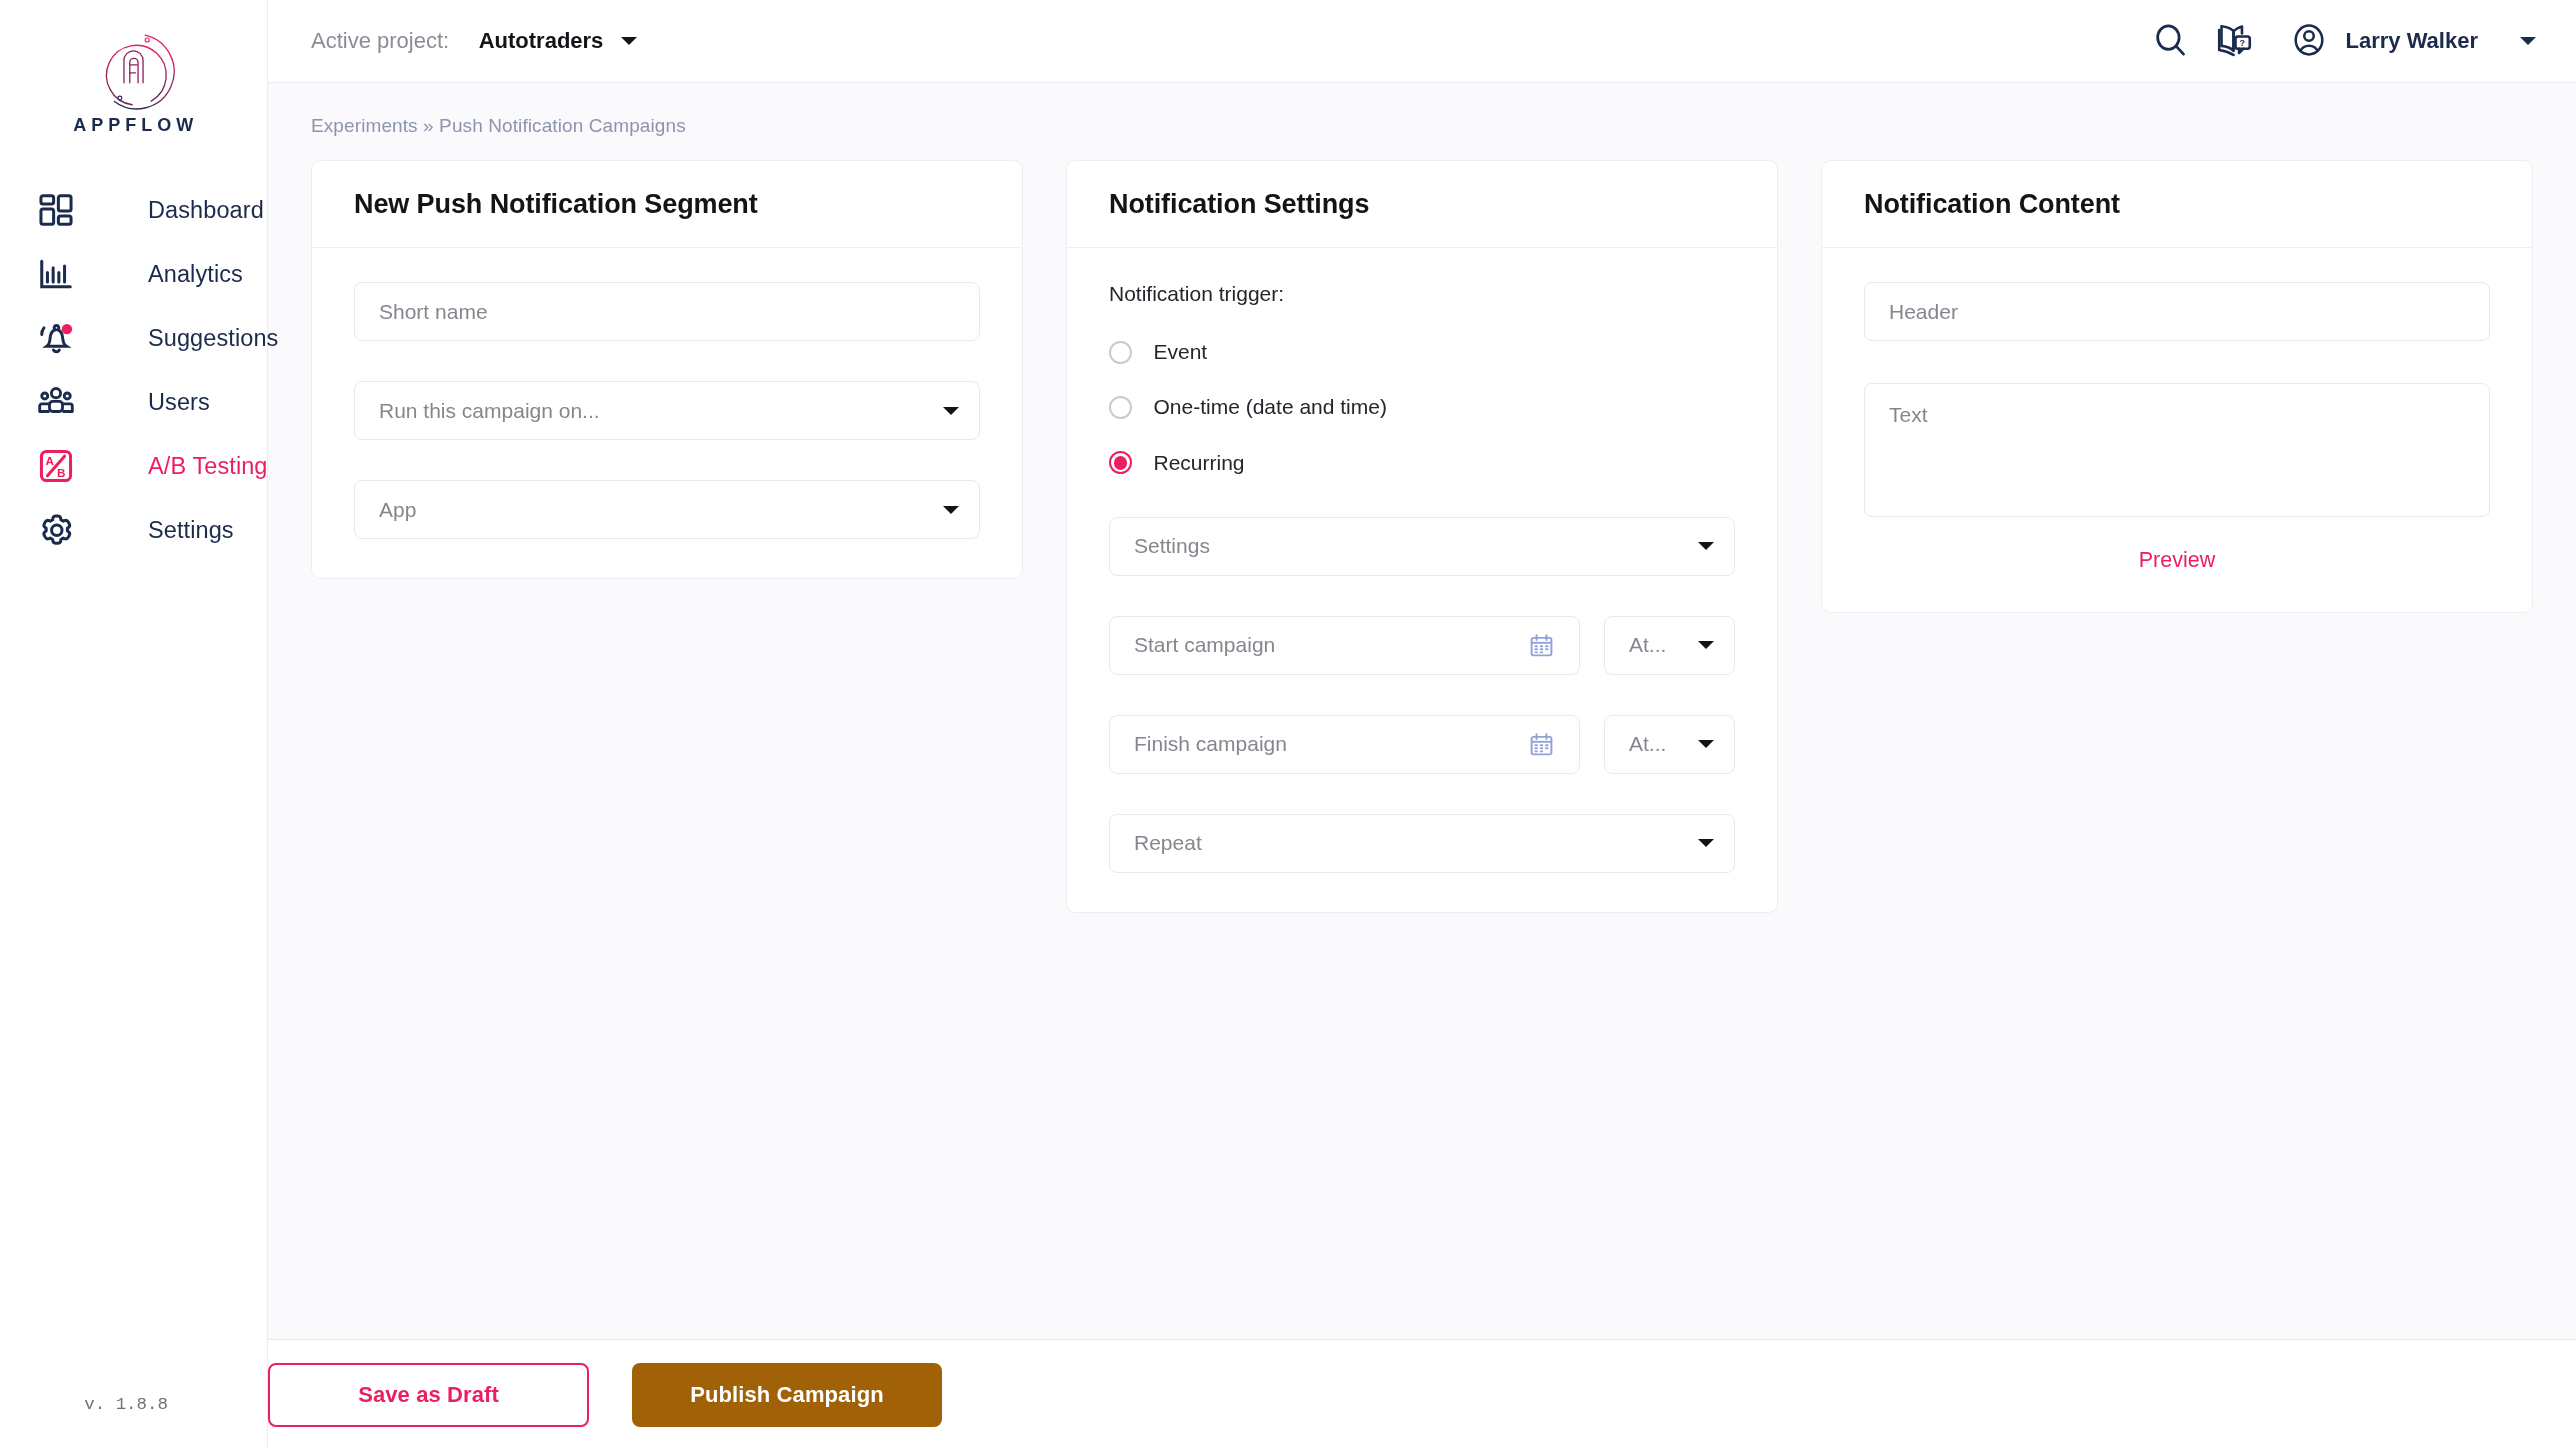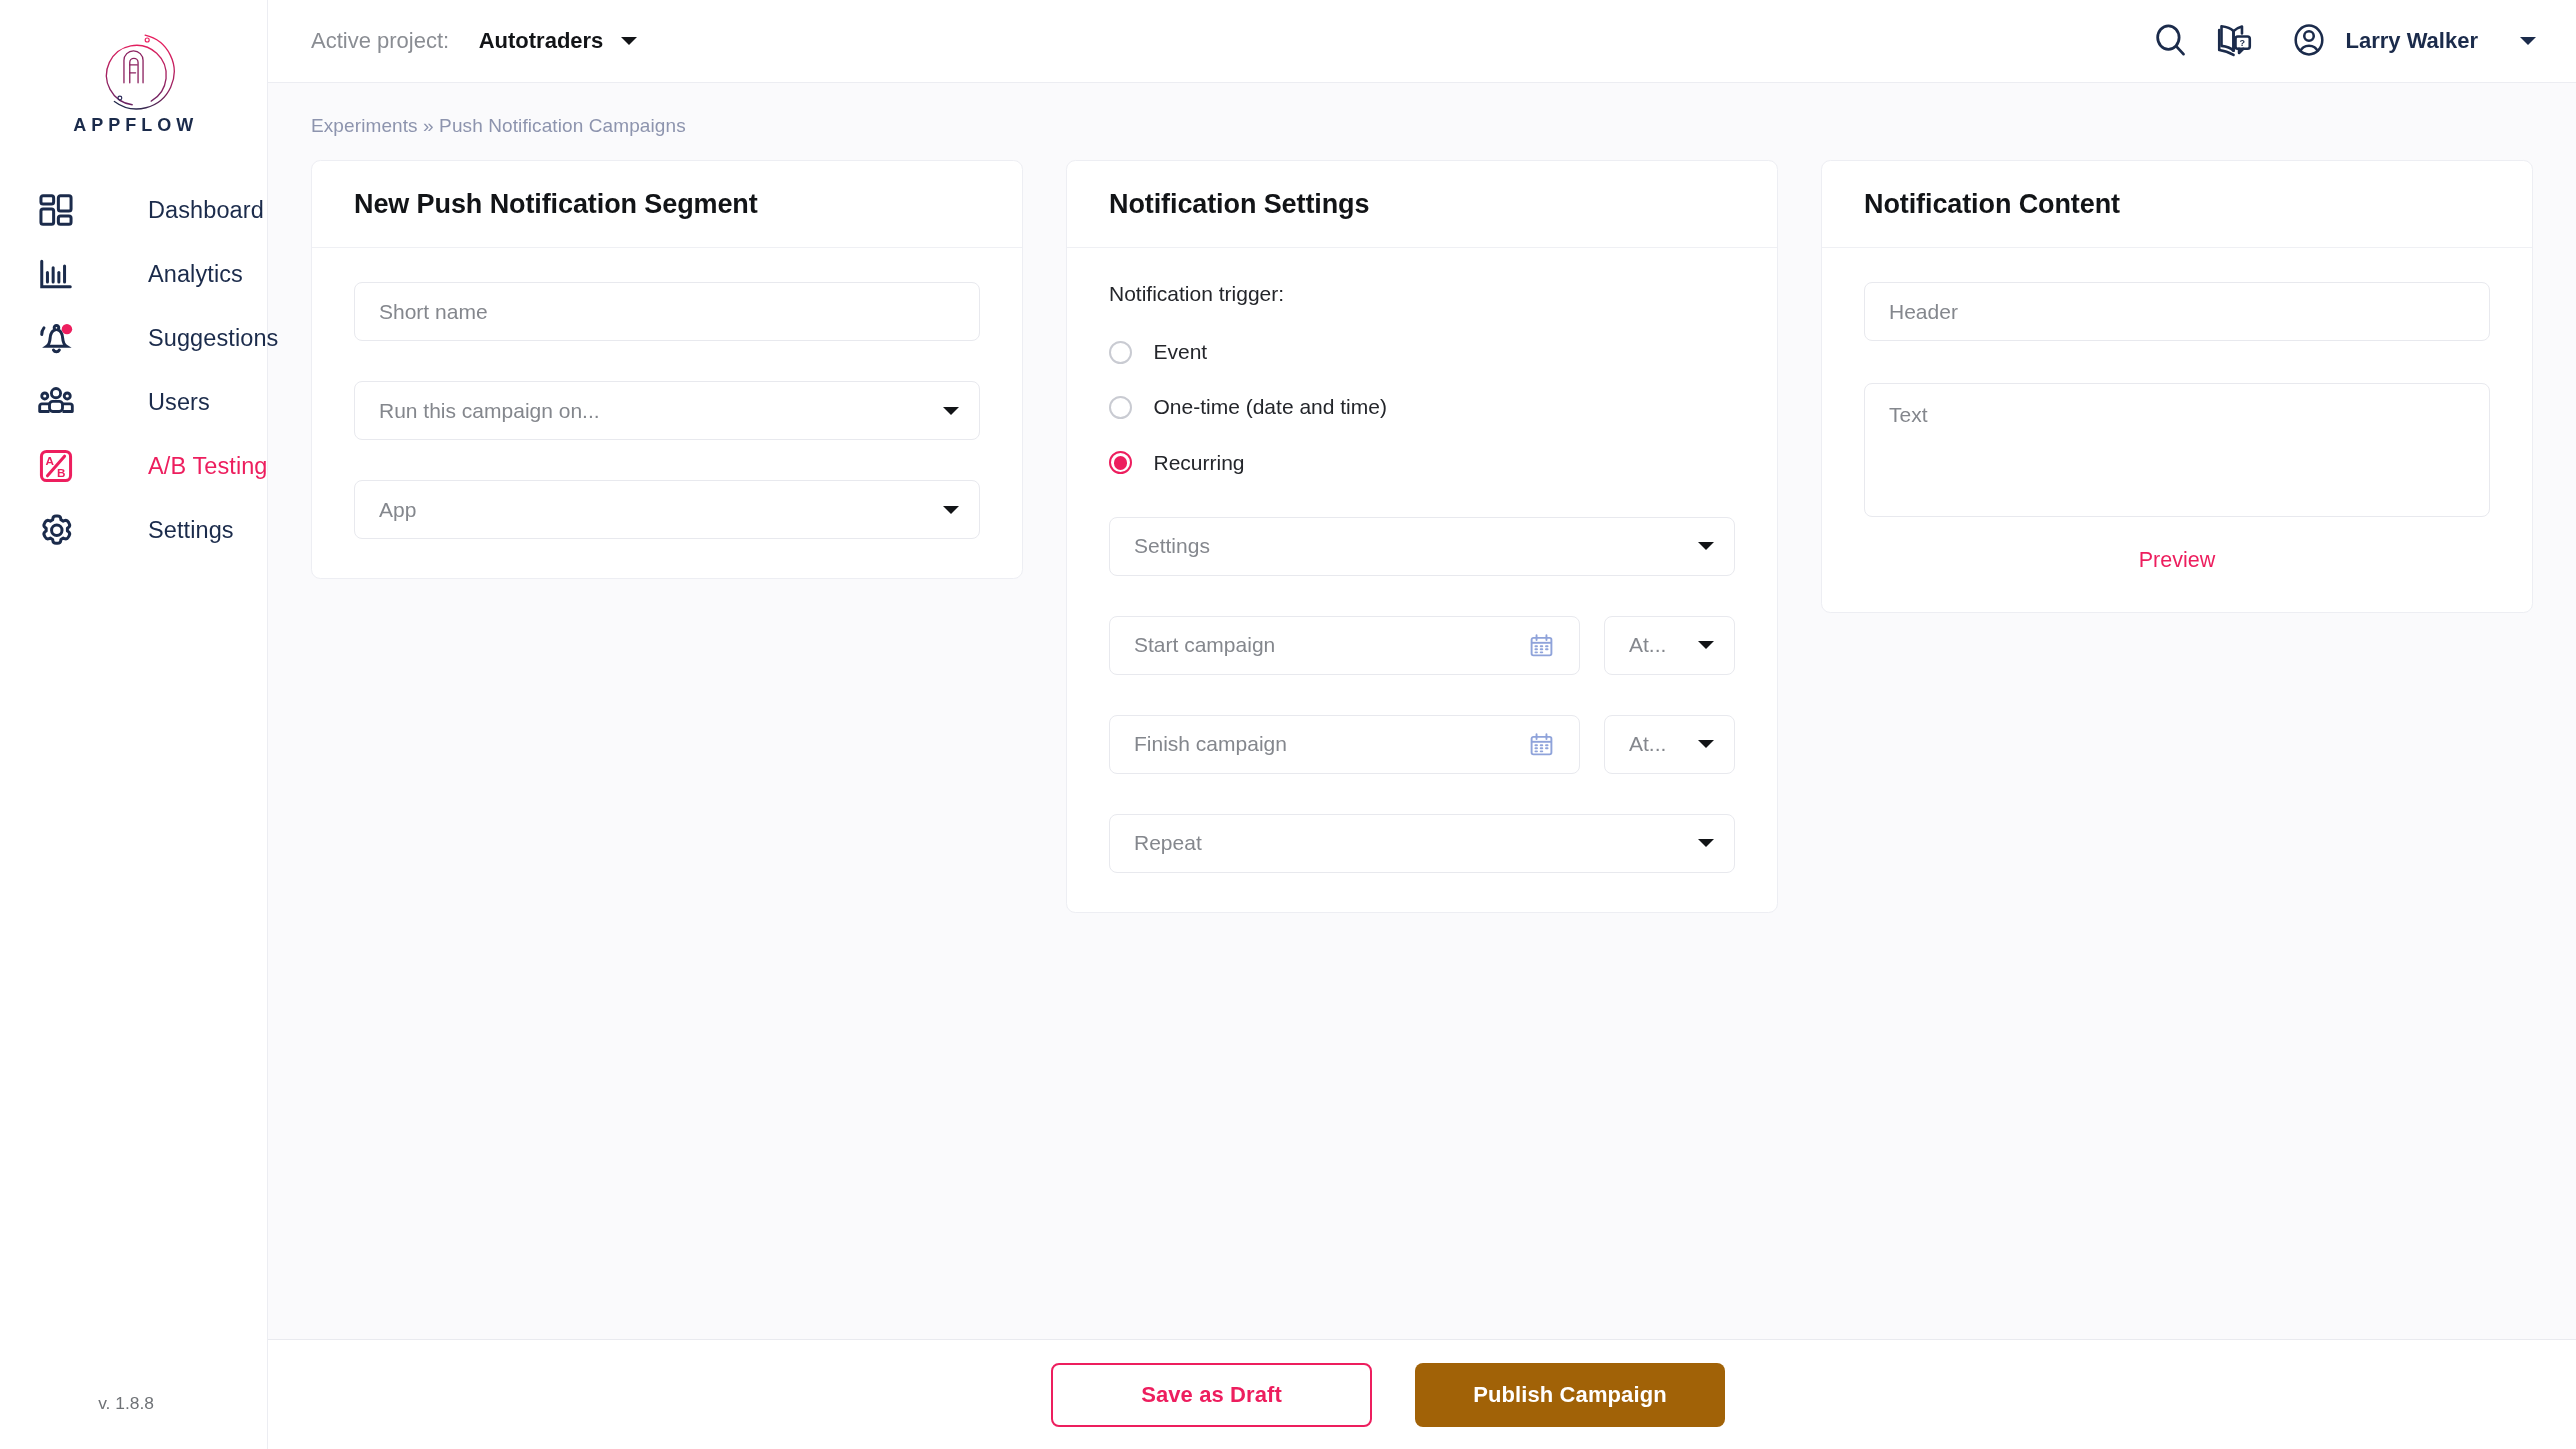--- a/index.html
+++ b/index.html
@@ -66,20 +66,21 @@
   .nav-item.active .nav-label { color: #ED1E5E; }
 
   .version {
     position: absolute;
     left: 0; right: 0;
     bottom: 35px;
     text-align: center;
     font-size: 17.4px;
     color: #6F7276;
     padding-right: 14.8px;
+    font-family: Liberation Mono, monospace;
   }
 
   
   .right {
     flex: 1 1 auto;
     display: flex; flex-direction: column;
     height: 1449px;
     min-width: 0;
   }
 
@@ -259,21 +260,21 @@
     cursor: pointer;
     text-decoration: none;
   }
 
   
   .footer {
     flex: 0 0 110px;
     height: 110px;
     background: #FFFFFF;
     border-top: 1.3px solid #E9EAEF;
-    display: flex; align-items: center; justify-content: center;
+    display: flex; align-items: center; justify-content: flex-start;
     padding-right: 68px;
     gap: 43px;
   }
   .btn {
     height: 64px;
     border-radius: 8px;
     font-size: 22px;
     font-weight: 700;
     display: flex; align-items: center; justify-content: center;
     cursor: pointer;

